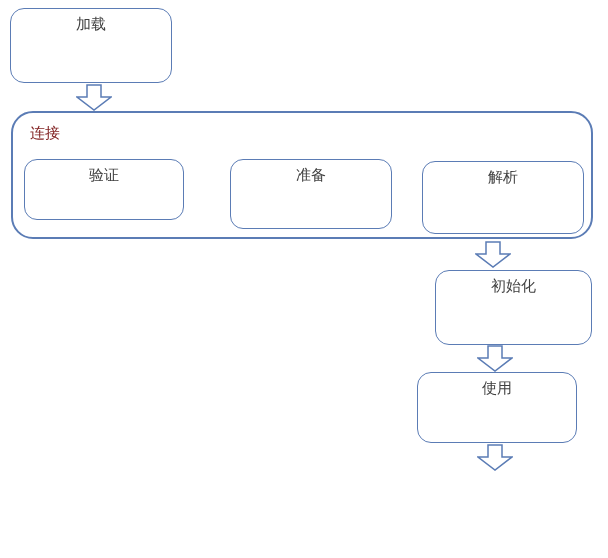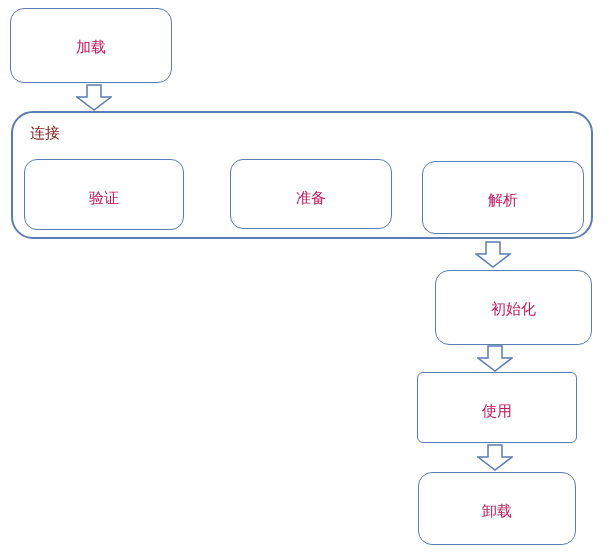--- a/index.html
+++ b/index.html
@@ -14,24 +14,24 @@
     height: 558px;
     background: #ffffff;
     overflow: hidden;
   }
   .node {
     position: absolute;
     box-sizing: border-box;
     background: #ffffff;
     border: 1.5px solid #5b7cb5;
     border-radius: 14px;
-    color: #be185d;
+    color: #404040;
     font-size: 15px;
     text-align: center;
-    padding-top: 30px;
+    padding-top: 7px;
     line-height: 1.1;
   }
   .container-node {
     position: absolute;
     box-sizing: border-box;
     background: #ffffff;
     border: 2px solid #5b7cb5;
     border-radius: 22px;
     left: 11px;
     top: 111px;
@@ -46,25 +46,25 @@
     color: #7f1d1d;
   }
   .container-node .node { border-radius: 13px; }
   .arrow {
     position: absolute;
     width: 36px;
     height: 27px;
   }
   
   #node-load      { left: 10px;  top: 8px;   width: 162px; height: 75px; }
-  #node-verify    { left: 11px;  top: 46px;  width: 160px; height: 71px; }
+  #node-verify    { left: 11px;  top: 46px;  width: 160px; height: 61px; }
   #node-prepare   { left: 217px; top: 46px;  width: 162px; height: 70px; }
   #node-resolve   { left: 409px; top: 48px;  width: 162px; height: 73px; }
   #node-initialize{ left: 435px; top: 270px; width: 157px; height: 75px; }
-  #node-use       { left: 417px; top: 372px; width: 160px; height: 71px; border-radius: 6px; }
+  #node-use       { left: 417px; top: 372px; width: 160px; height: 71px; }
   #node-unload    { left: 418px; top: 472px; width: 158px; height: 73px; }
   #arrow-1 { left: 76px;  top: 84px;  }
   #arrow-2 { left: 475px; top: 241px; }
   #arrow-3 { left: 477px; top: 345px; }
   #arrow-4 { left: 477px; top: 444px; }
 </style>
 </head>
 <body>
 
 <div class="canvas">
@@ -106,17 +106,14 @@
   </svg>
 
   <div class="node" id="node-use">
     <span>使用</span>
   </div>
 
   <svg class="arrow" id="arrow-4" viewBox="0 0 36 27">
     <polygon points="11,1 25,1 25,13 35,13 18,26 1,13 11,13" fill="#ffffff" stroke="#5b7cb5" stroke-width="1.5"></polygon>
   </svg>
 
-  <div class="node" id="node-unload">
-    <span>卸载</span>
-  </div>
 
 </div>
 
 </body></html>

